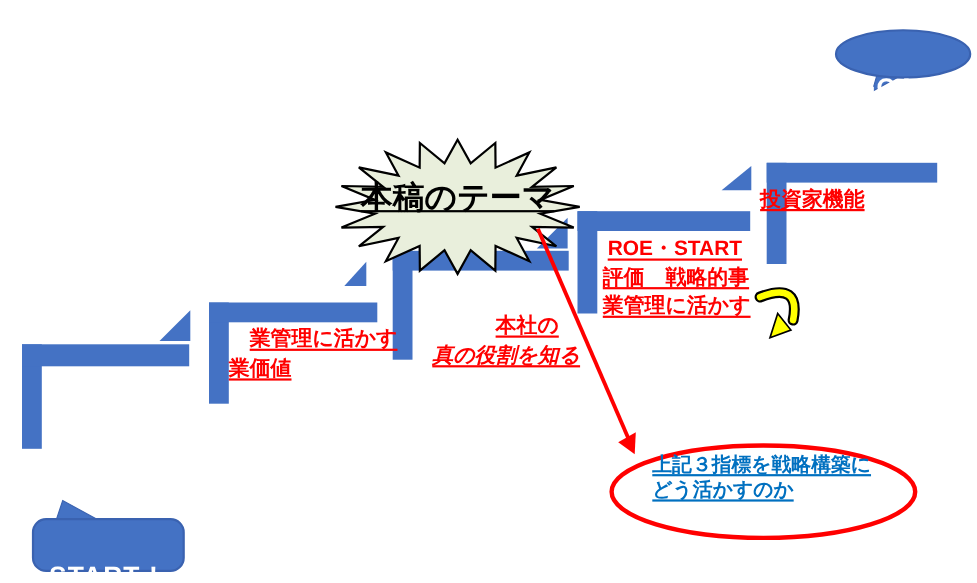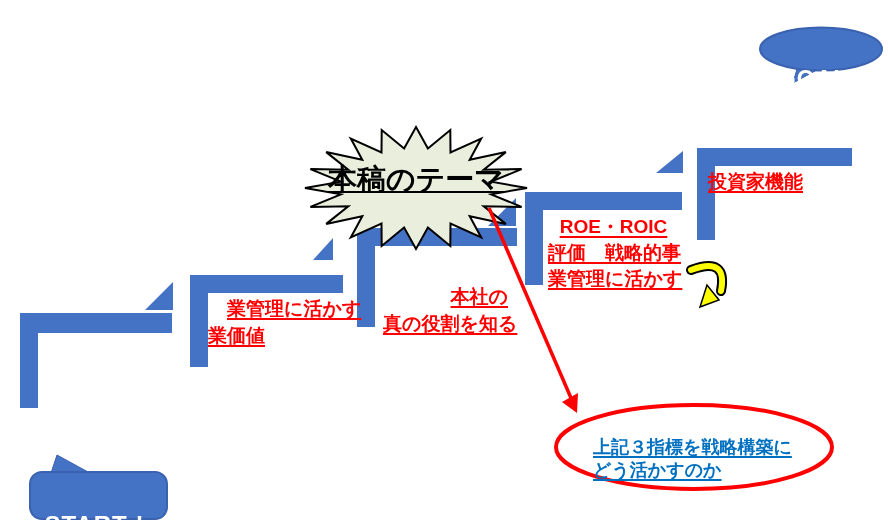--- a/index.html
+++ b/index.html
@@ -8,21 +8,21 @@
     overflow:hidden;font-family:"Liberation Sans","DejaVu Sans",sans-serif;
   }
   #scene{position:absolute;left:0;top:0;z-index:1;}
   .txt{position:absolute;z-index:2;white-space:nowrap;}
   .rlabel{
     color:#ff0000;font-weight:bold;font-size:19px;line-height:20px;
     text-decoration:underline;text-decoration-thickness:2px;text-underline-offset:3px;
   }
   .blabel{
     color:#0070c0;font-weight:bold;font-size:18px;line-height:19px;
-    text-decoration:underline;text-decoration-thickness:2px;text-underline-offset:3px;margin-top:25px;
+    text-decoration:underline;text-decoration-thickness:2px;text-underline-offset:3px;
   }
   .burst-text{
     color:#000000;font-weight:bold;font-size:29px;text-align:center;
   }
   .bubble-text{
     color:#ffffff;font-weight:bold;letter-spacing:1px;text-align:center;margin-top:28px;
   }
   .alignR{text-align:right;}
   .alignC{text-align:center;}
 </style>
@@ -80,27 +80,27 @@
     </g>
   </svg>
 
   <div class="txt burst-text" style="left:296px;top:160px;width:240px;text-decoration:underline;">本稿のテーマ</div>
 
 
   <div class="txt rlabel" style="left:227px;top:299px;">業管理に活かす</div>
   <div class="txt rlabel" style="left:208px;top:326px;">業価値</div>
 
   <div class="txt rlabel alignR" style="left:377px;top:287px;width:131px;">本社の</div>
-  <div class="txt rlabel alignR" style="left:383px;top:314px;width:131px;">真の役割を知る</div>
+  <div class="txt rlabel alignR" style="left:393px;top:314px;width:131px;font-style:italic;">真の役割を知る</div>
 
-  <div class="txt rlabel alignC" style="left:548px;top:217px;width:131px;">ROE・ROIC</div>
+  <div class="txt rlabel alignC" style="left:548px;top:217px;width:131px;">ROE・START</div>
   <div class="txt rlabel" style="left:548px;top:243px;">評価　戦略的事</div>
   <div class="txt rlabel" style="left:548px;top:269px;">業管理に活かす</div>
 
-  <div class="txt rlabel" style="left:708px;top:172px;">投資家機能</div>
+  <div class="txt rlabel" style="left:691px;top:172px;">投資家機能</div>
 
   <div class="txt blabel" style="left:593px;top:413px;">上記３指標を戦略構築に</div>
   <div class="txt blabel" style="left:593px;top:436px;">どう活かすのか</div>
 
   <div class="txt bubble-text" style="left:30px;top:483px;width:129px;font-size:24px;">START !</div>
 
   <div class="txt bubble-text" style="left:760px;top:38px;width:122px;font-size:23px;">GOAL !</div>
 
 </div>
 

